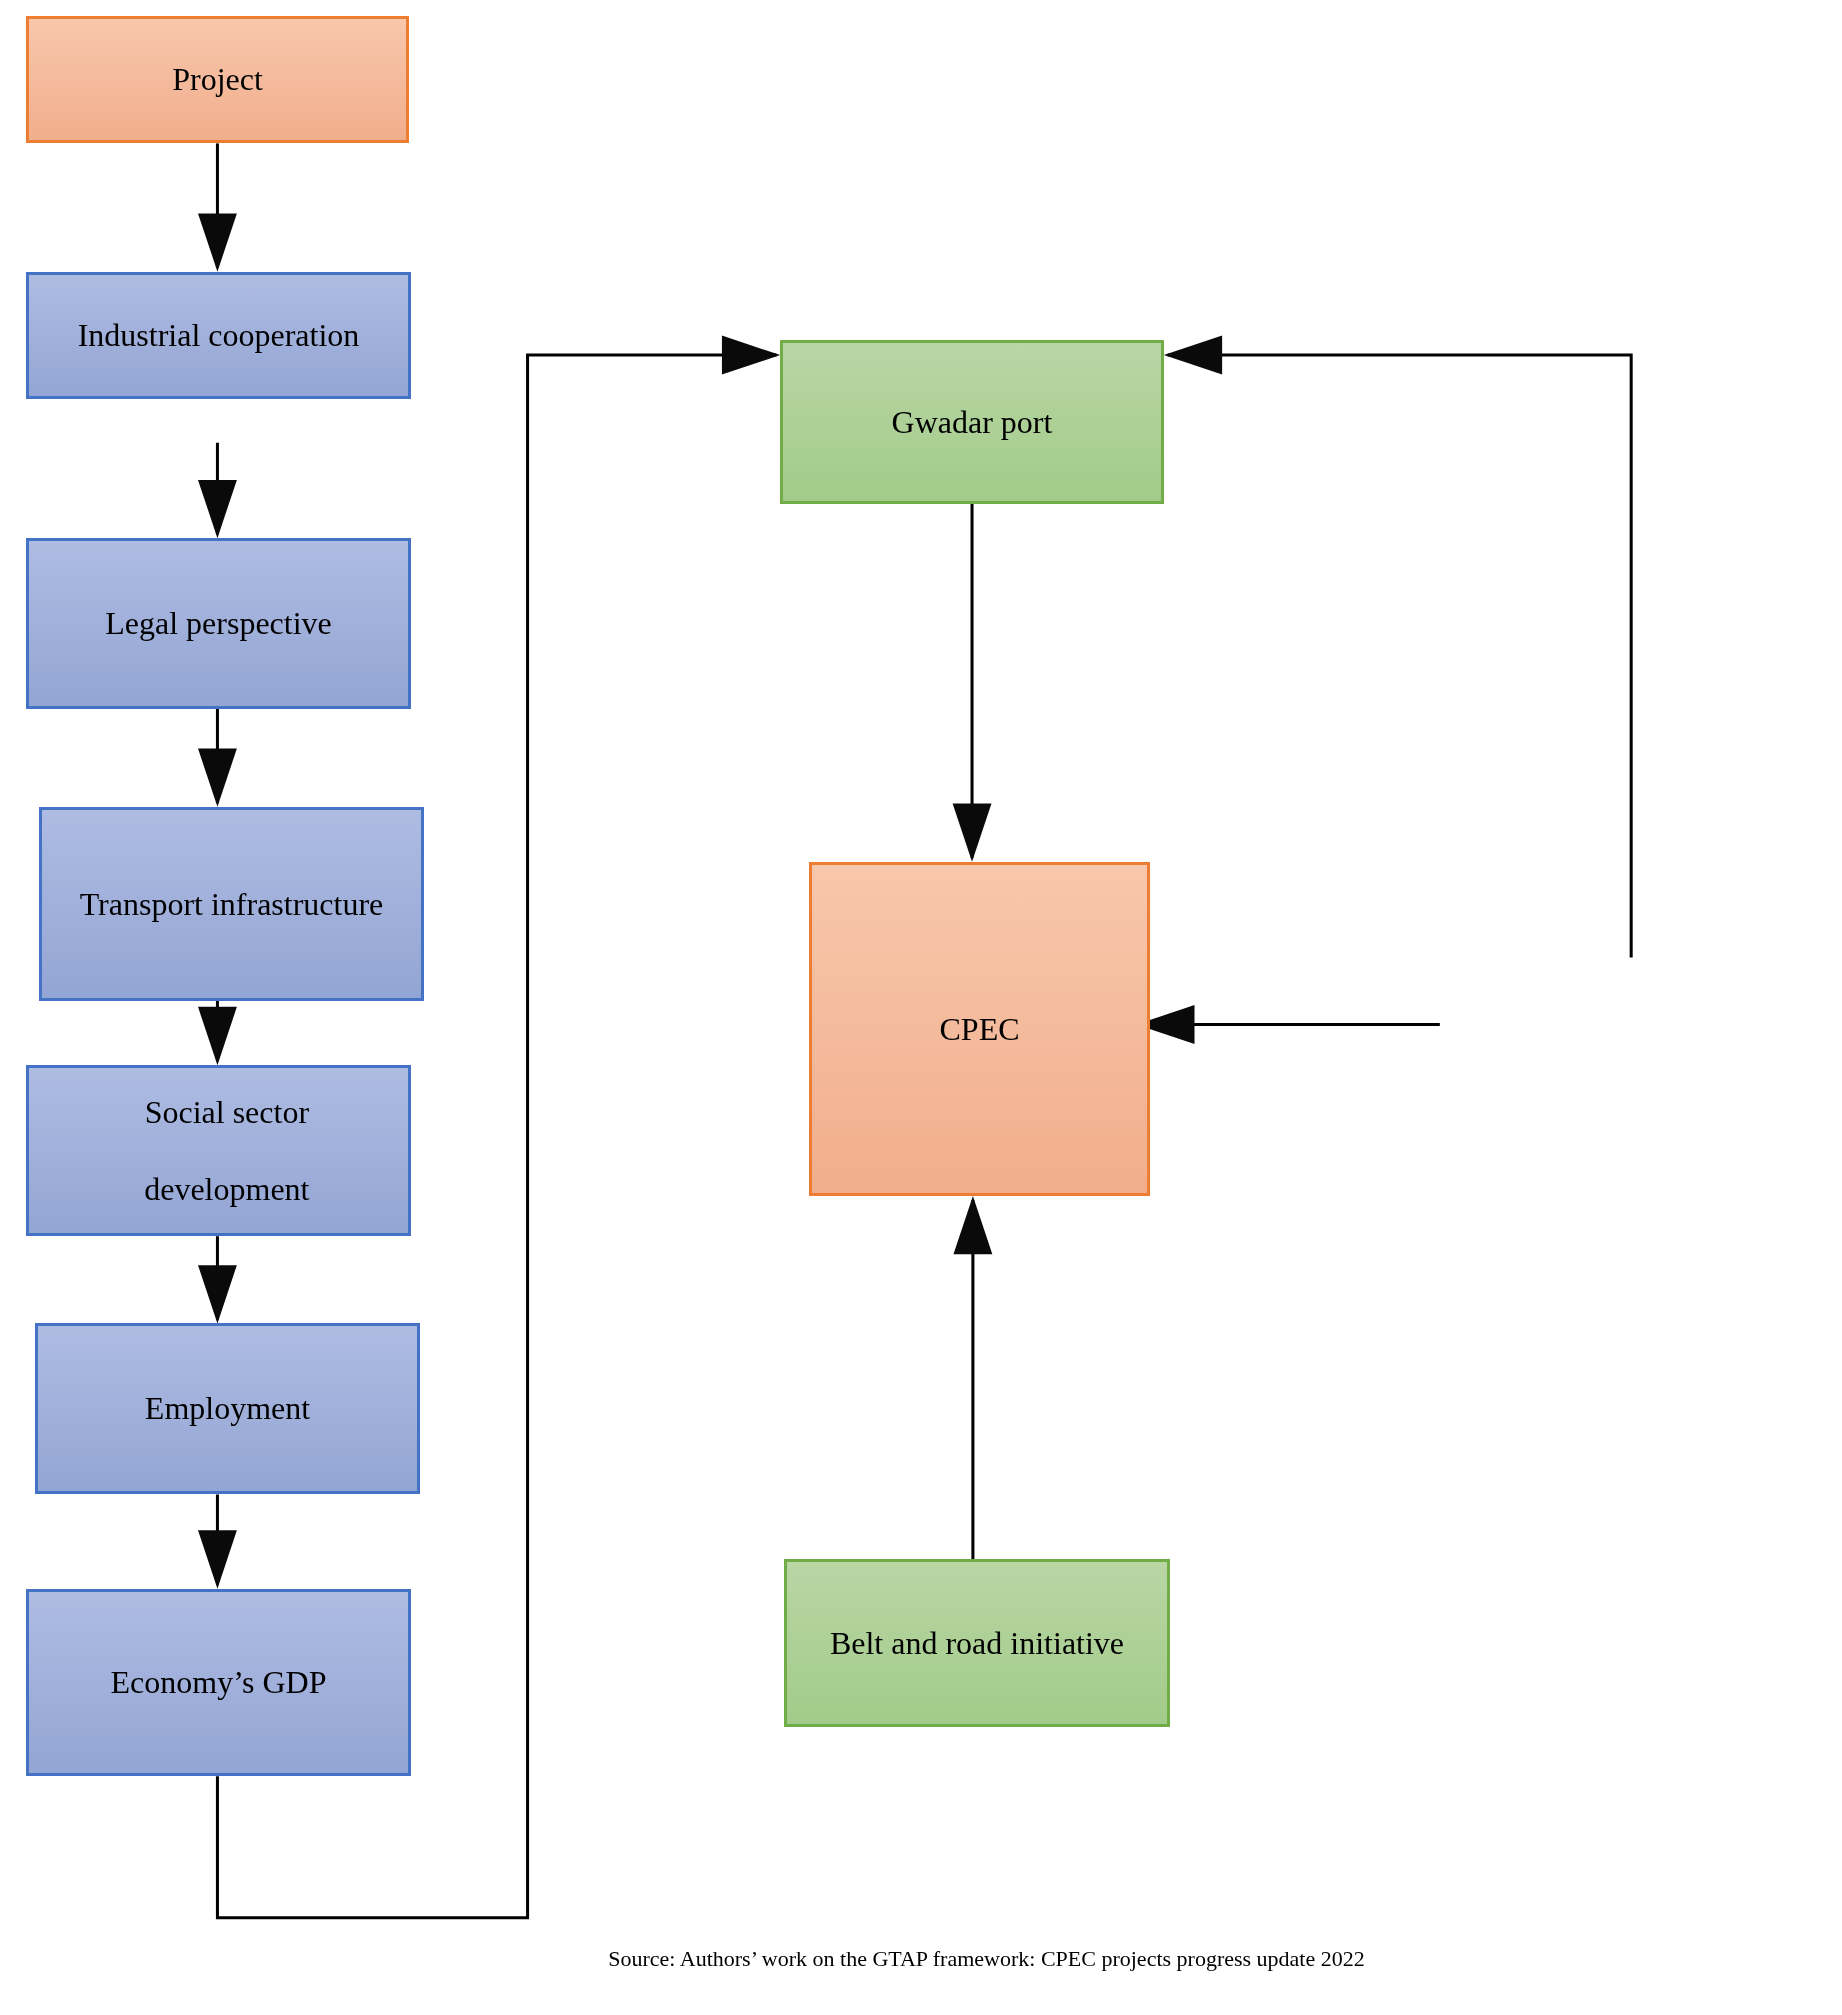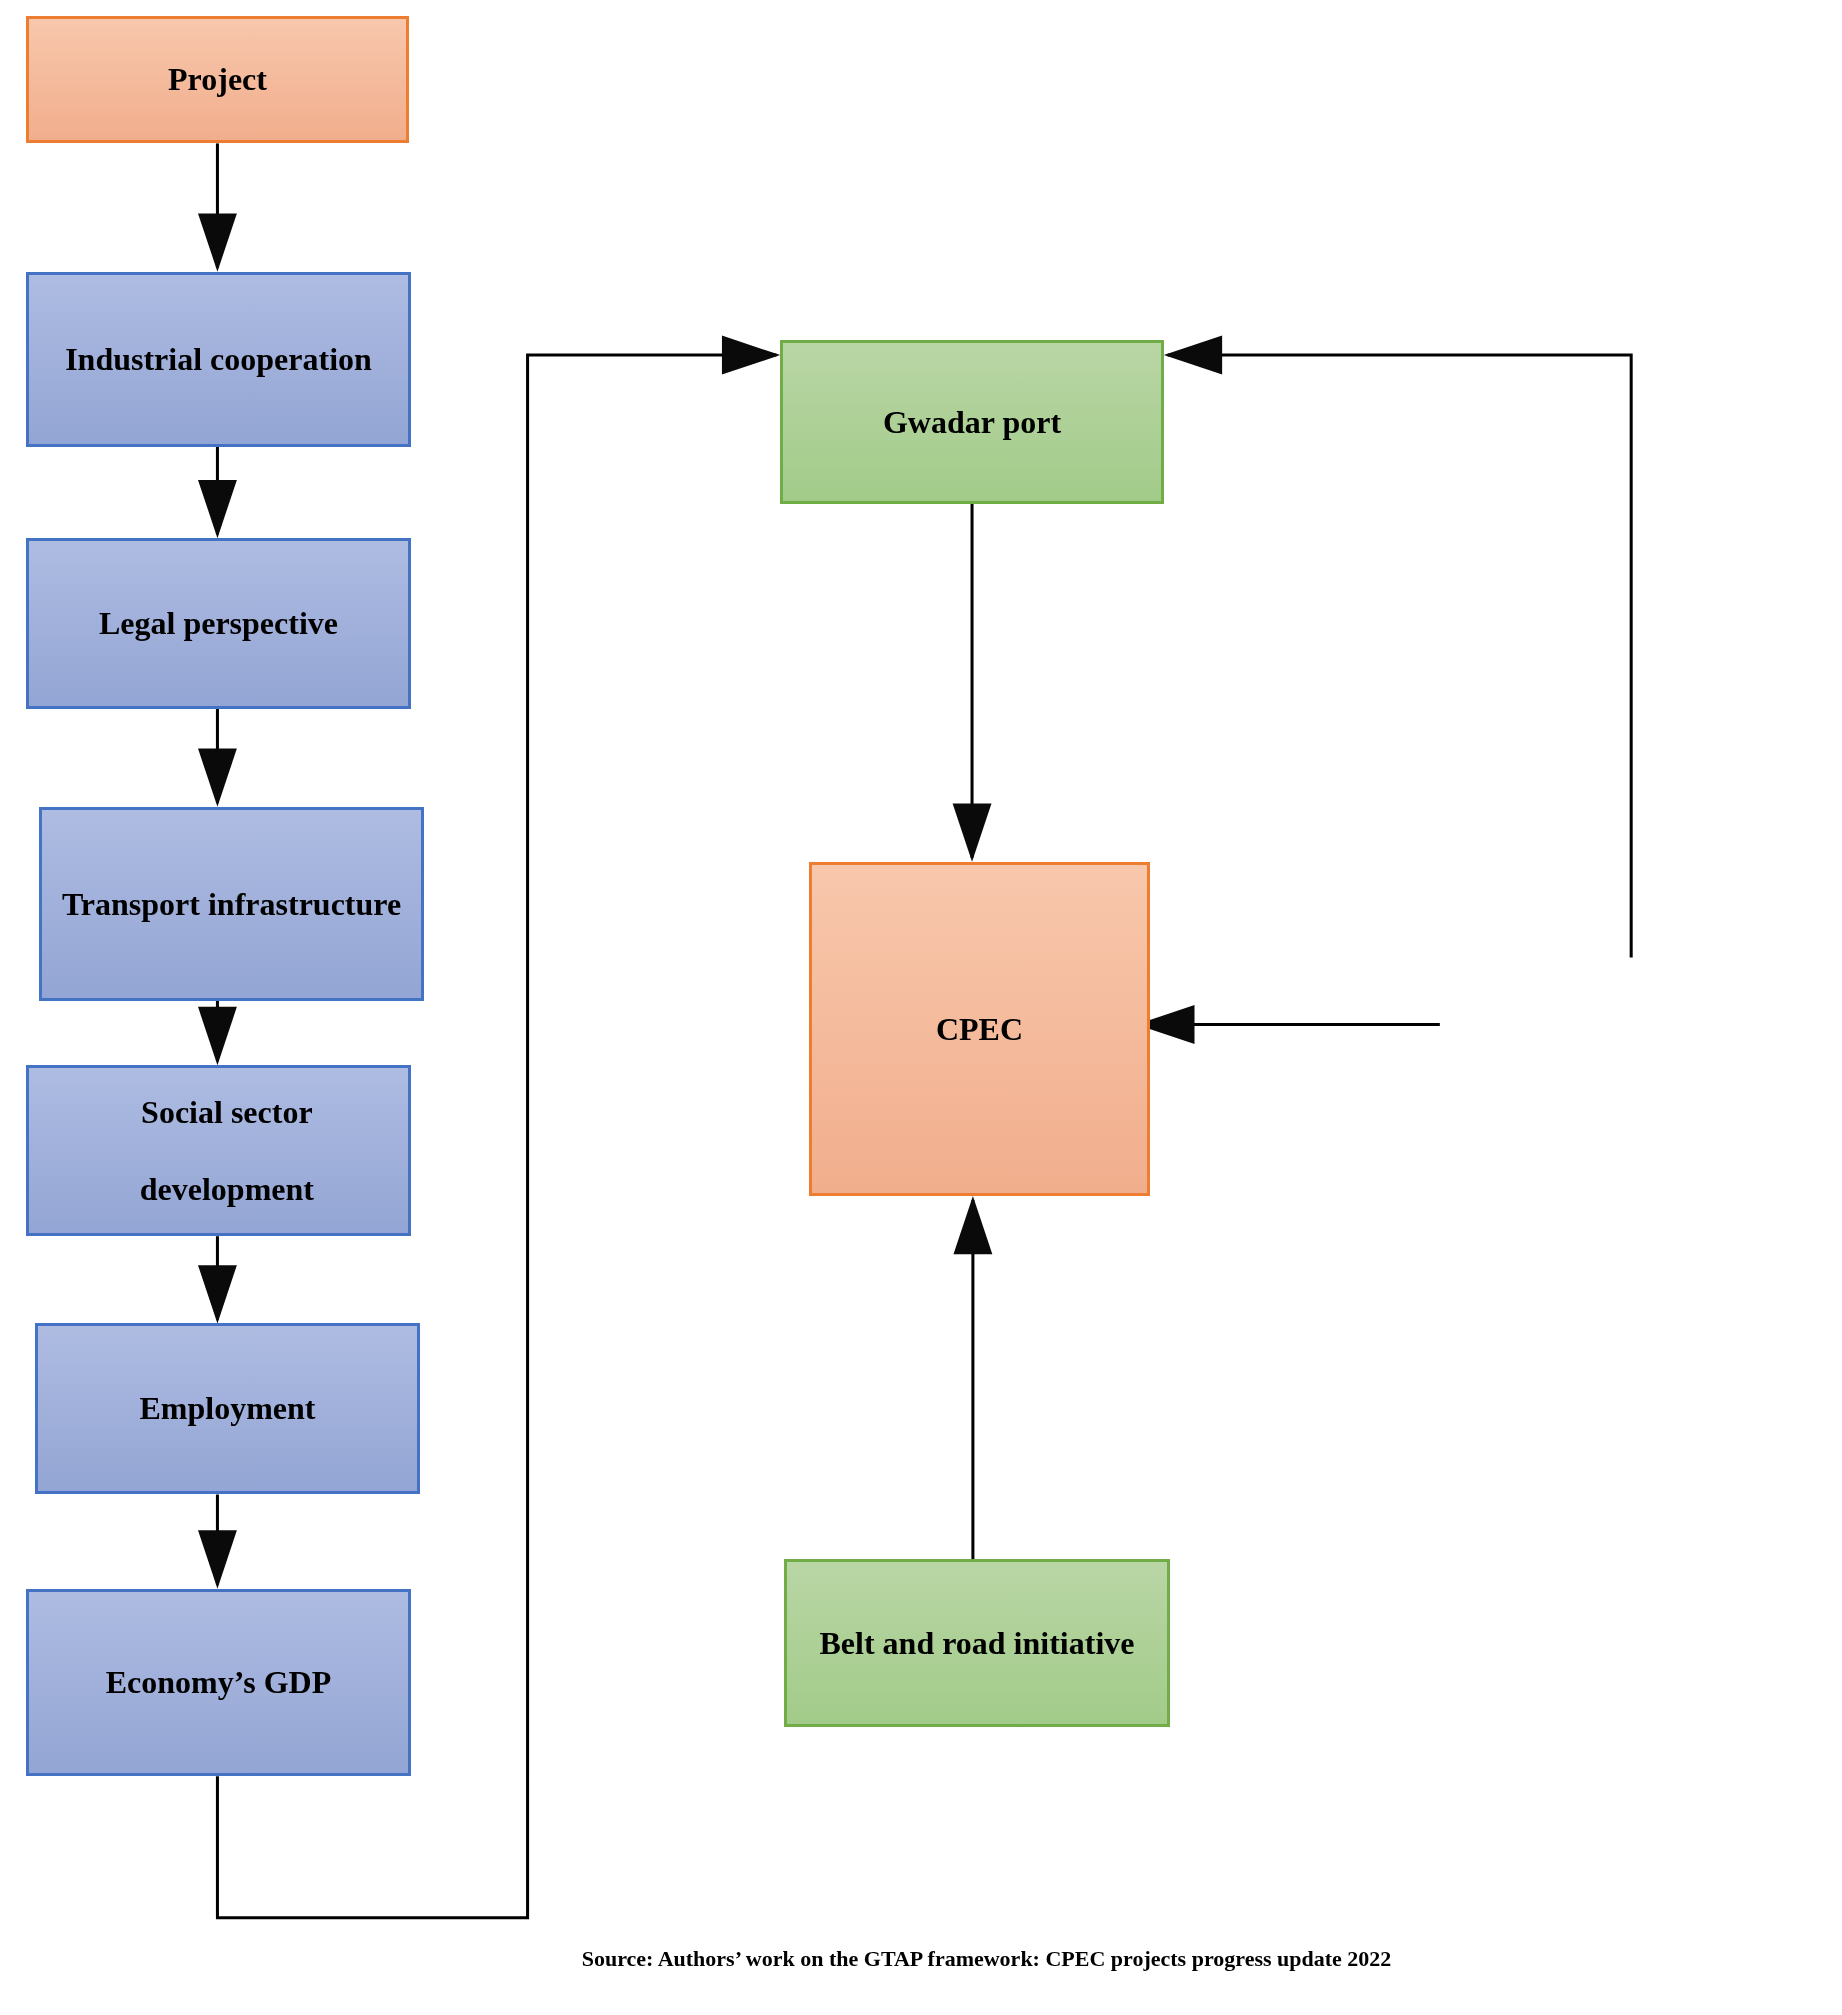--- a/index.html
+++ b/index.html
@@ -8,21 +8,20 @@
     background: #ffffff;
   }
   #diagram {
     position: relative;
     width: 1843px;
     height: 2015px;
     background: var(--background, #fff);
     font-family: "Liberation Serif", "DejaVu Serif", serif;
     color: var(--text, #000);
     overflow: hidden;
-    font-weight: bold;
   }
   #connectors {
     position: absolute;
     left: 0;
     top: 0;
     width: 1843px;
     height: 2015px;
   }
   .node {
     position: absolute;
@@ -89,21 +88,21 @@
       <polygon points="2630,2372 2765,2327 2765,2417"></polygon>
       <polygon points="2694,822 2829,777 2829,867"></polygon>
       <polygon points="2252,2769 2207,2904 2297,2904"></polygon>
     </g>
   </svg>
 
   <div class="node orange" style="left:26px; top:16.4px; width:383px; height:127px;">
     <span>Project</span>
   </div>
 
-  <div class="node blue" style="left:26px; top:272px; width:385px; height:175px;">
+  <div class="node blue" style="left:26px; top:272px; width:385px; height:127px;">
     <span>Industrial cooperation</span>
   </div>
 
   <div class="node blue" style="left:26px; top:538px; width:385px; height:171px;text-align:center;">
     <span>Legal perspective</span>
   </div>
 
   <div class="node blue" style="left:39px; top:807px; width:385px; height:194px;">
     <span>Transport infrastructure</span>
   </div>

